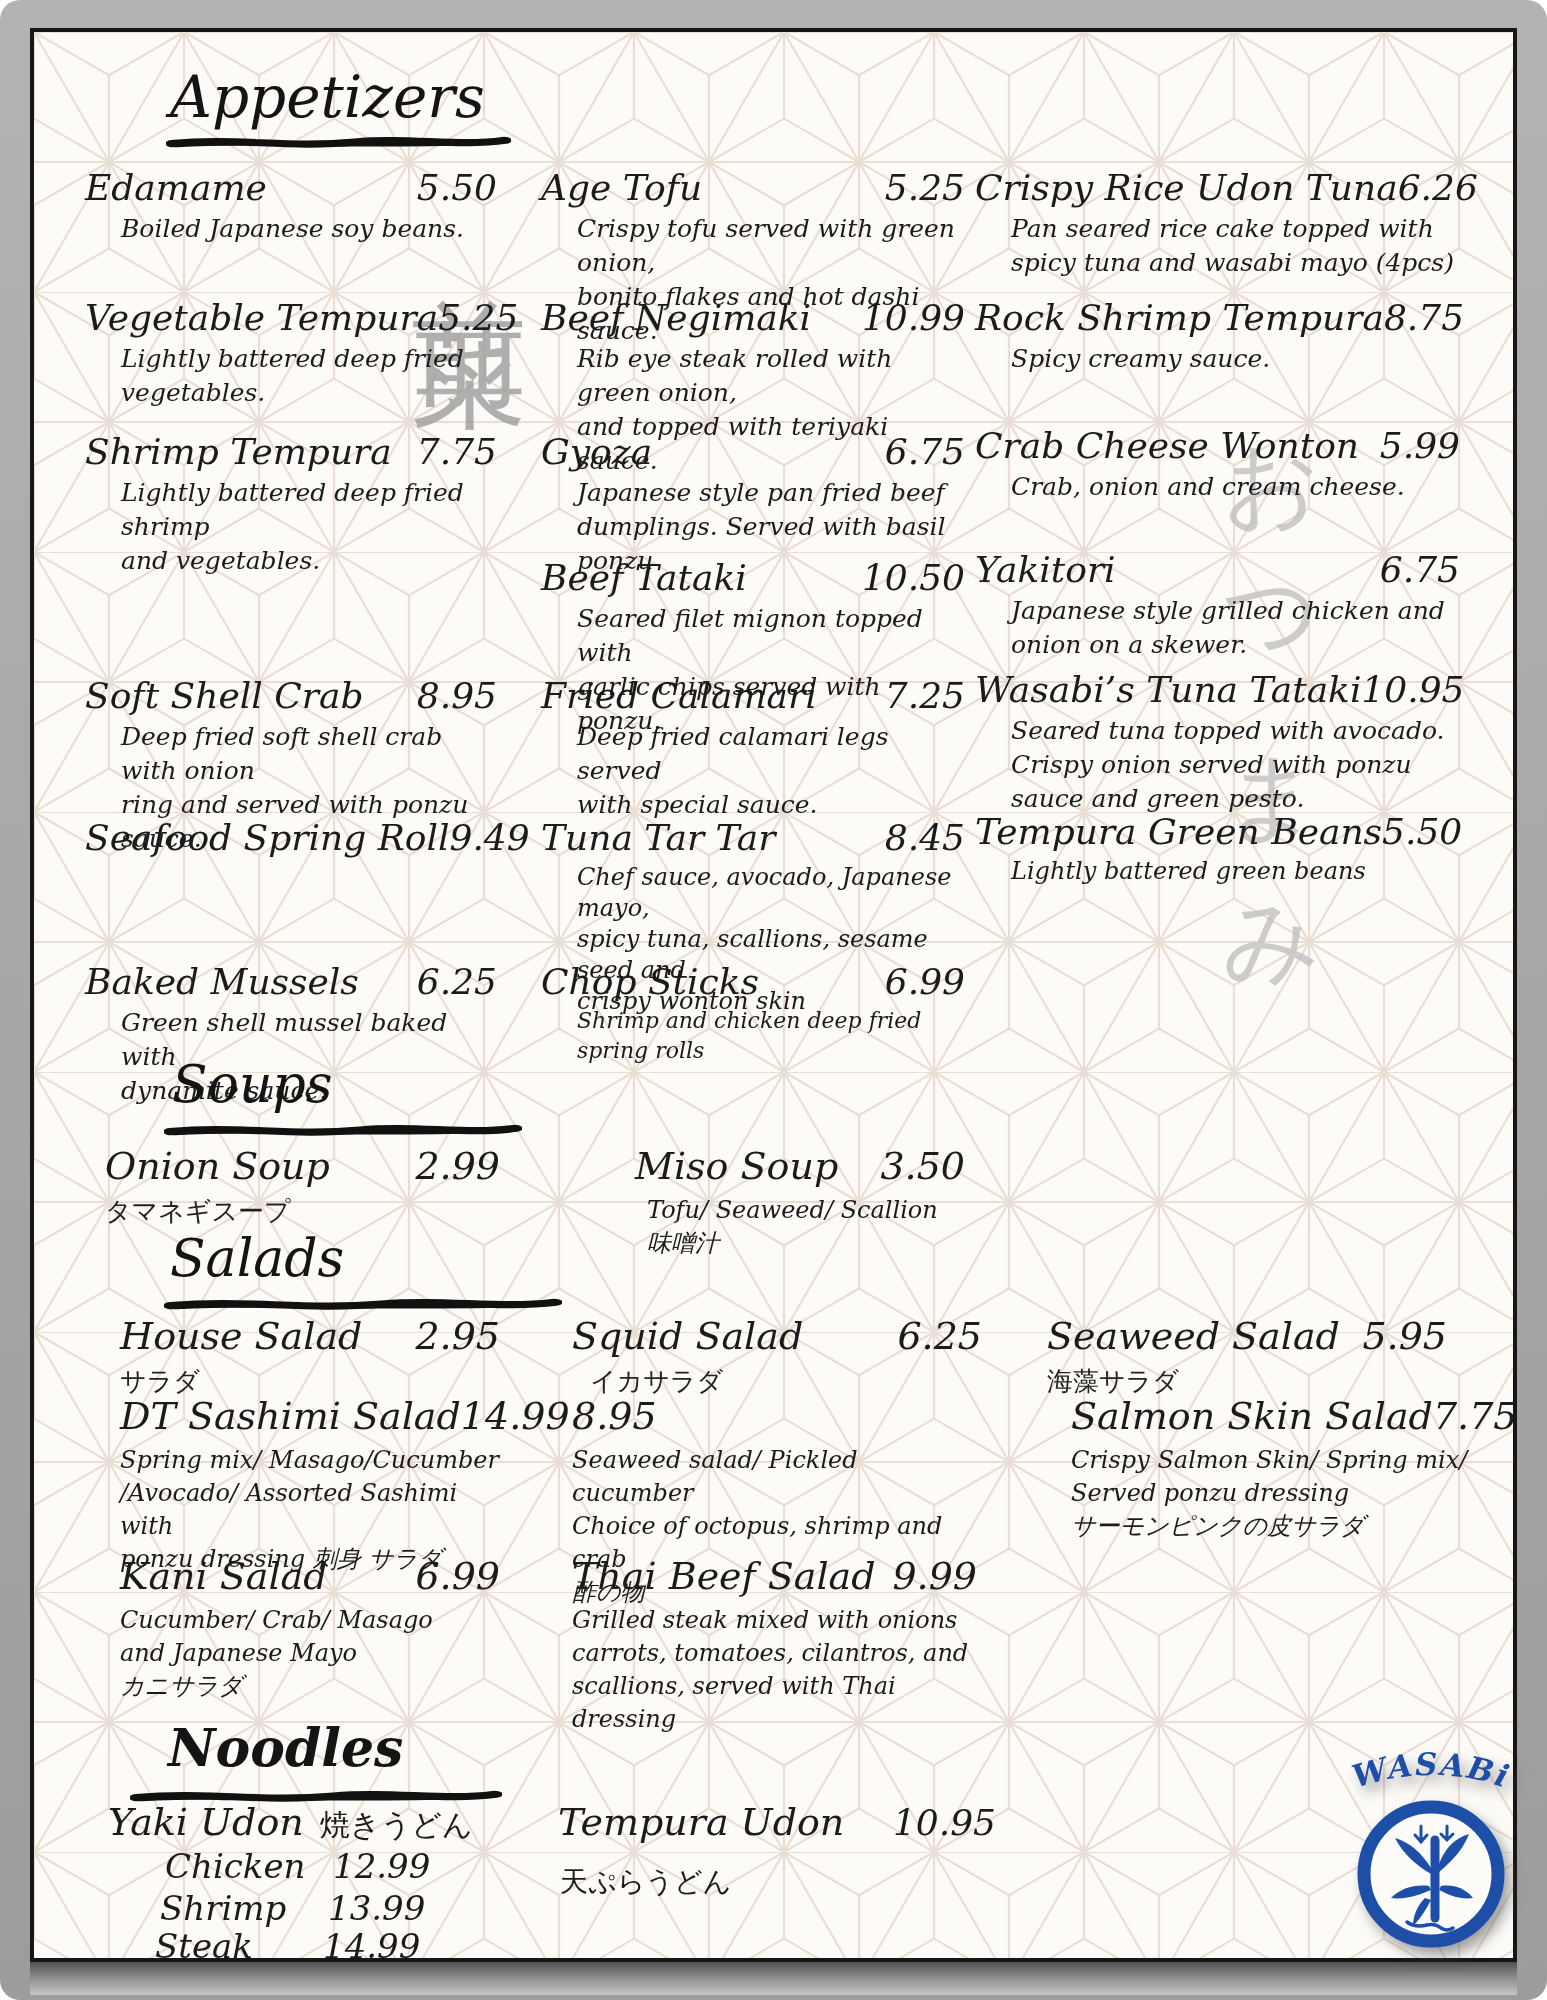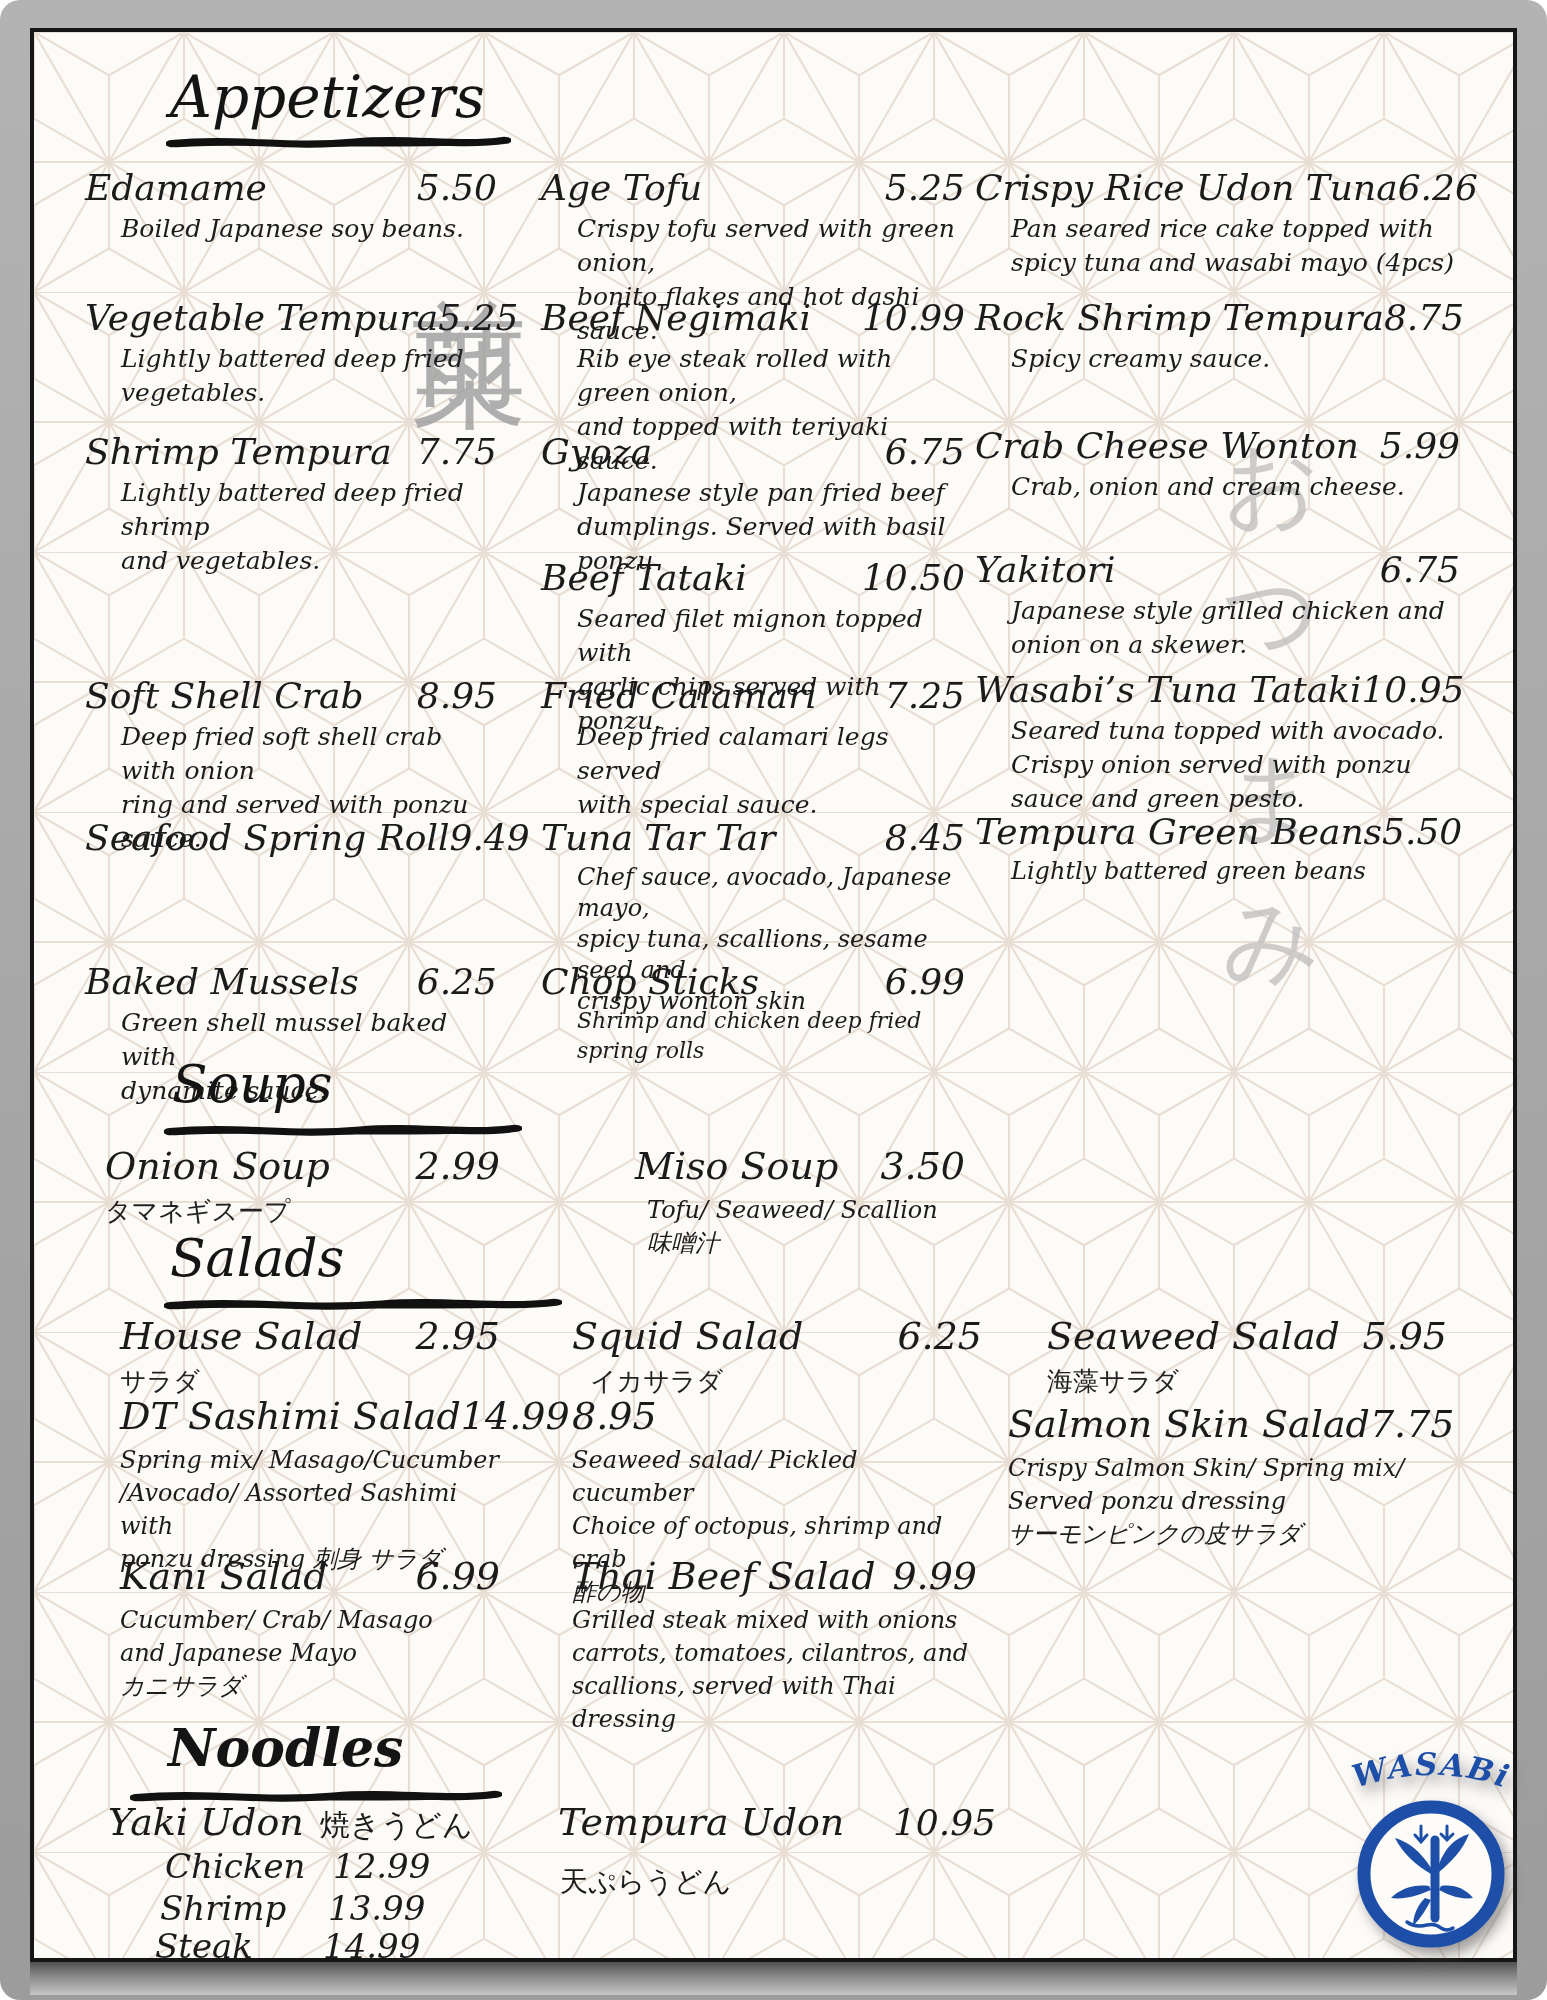--- a/index.html
+++ b/index.html
@@ -301,21 +301,21 @@
 carrots, tomatoes, cilantros, and
 scallions, served with Thai dressing</div>
     </div>
     <div class="item sitem" style="left:1047px;top:1316px;width:400px;">
       <div class="row">
           <span class="iname">Seaweed Salad</span>
           <span class="iprice">5.95</span>
         </div>
       <div class="sdesc jp">海藻サラダ</div>
     </div>
-    <div class="item sitem" style="left:1008px;top:1396px;width:405px;margin-top:8px;">
+    <div class="item sitem" style="left:1071px;top:1396px;width:405px;">
       <div class="row">
           <span class="iname">Salmon Skin Salad</span>
           <span class="iprice">7.75</span>
         </div>
       <div class="sdesc">Crispy Salmon Skin/ Spring mix/
 Served ponzu dressing
 サーモンピンクの皮サラダ</div>
     </div>
 
     <div class="heading" style="left:168px;top:1722px;font-weight:bold;">Noodles</div>

